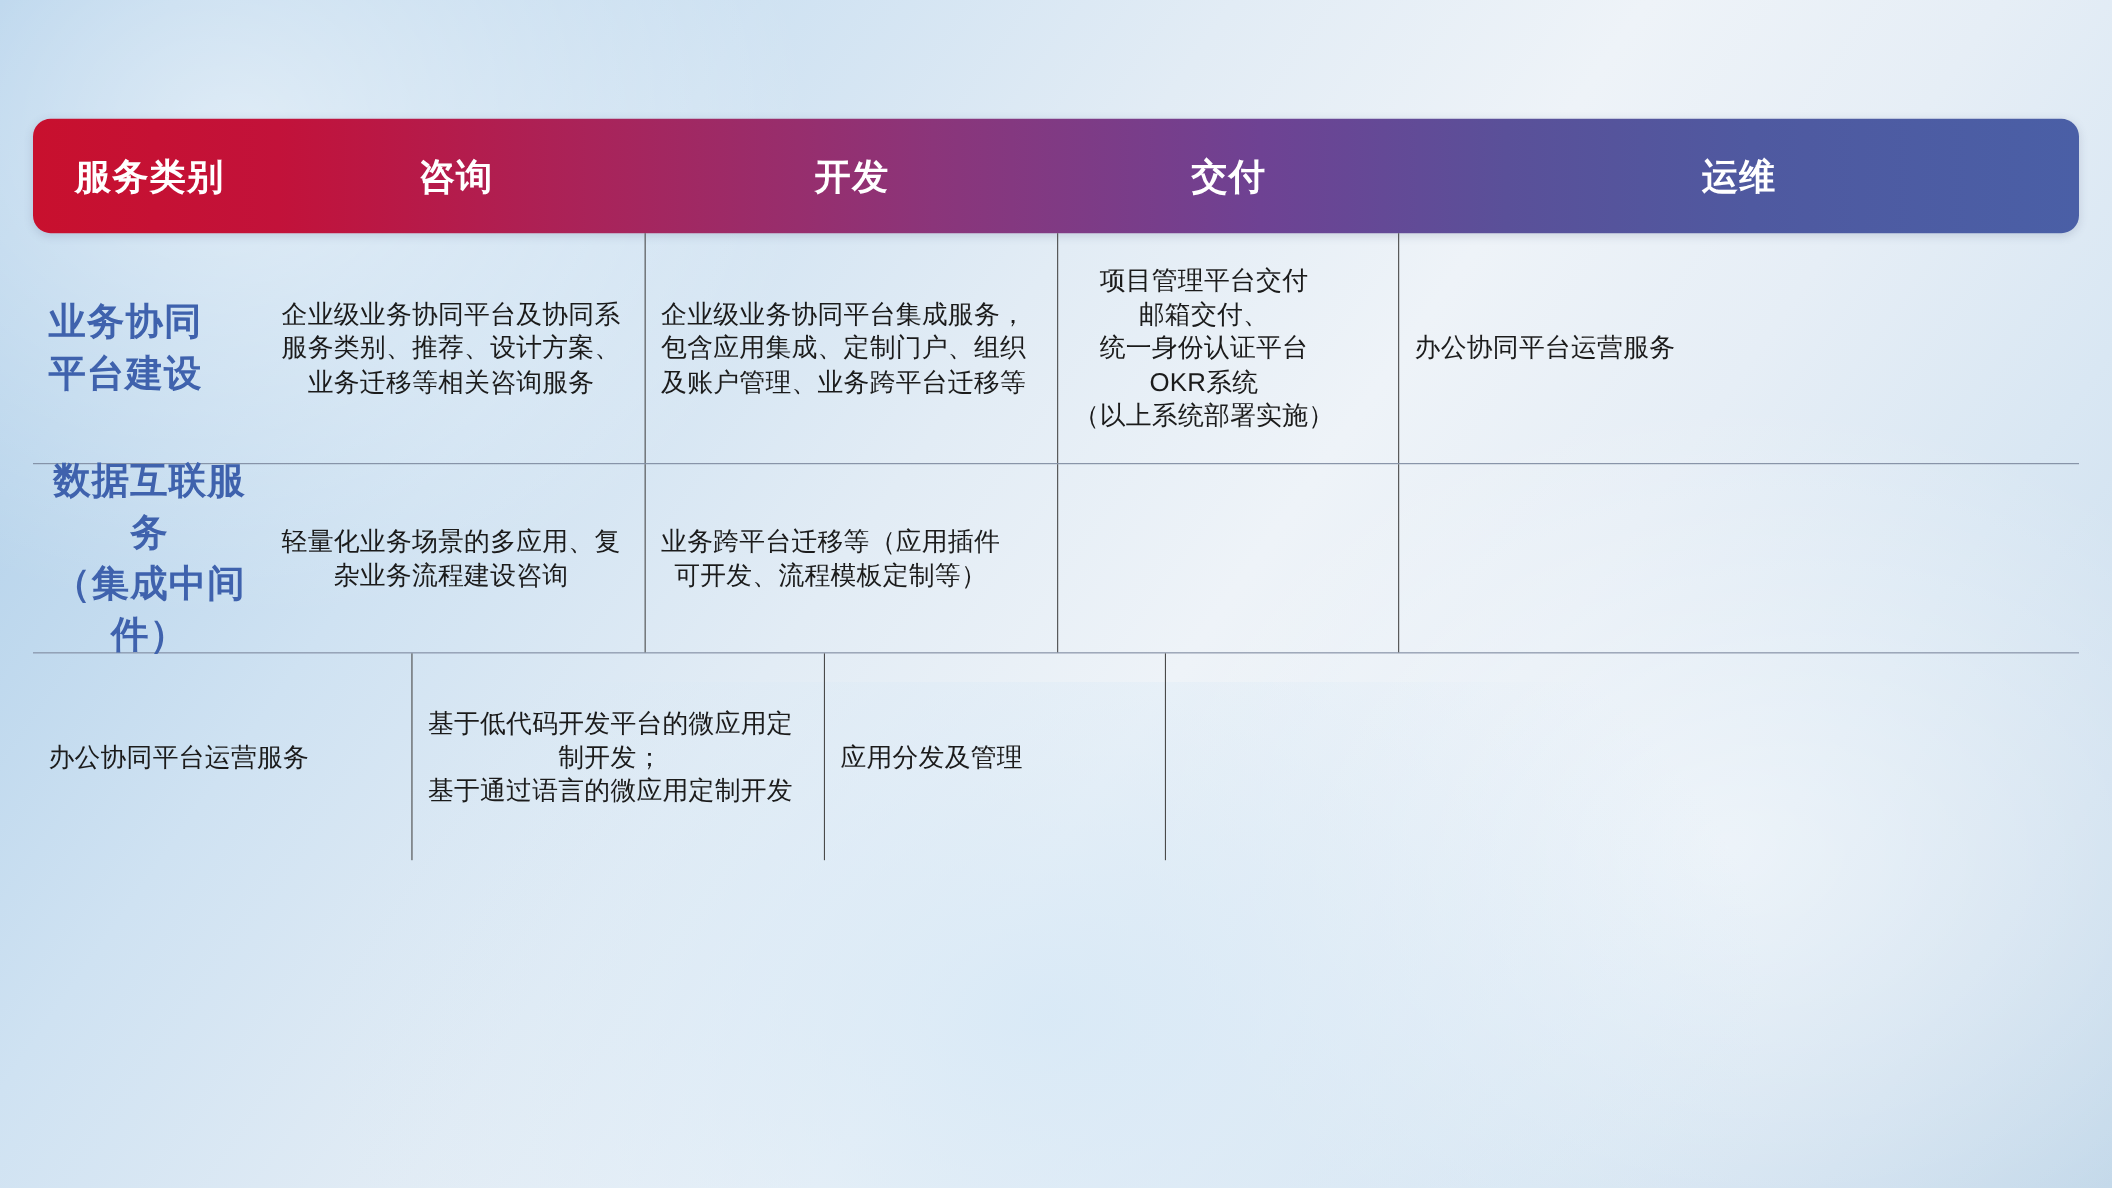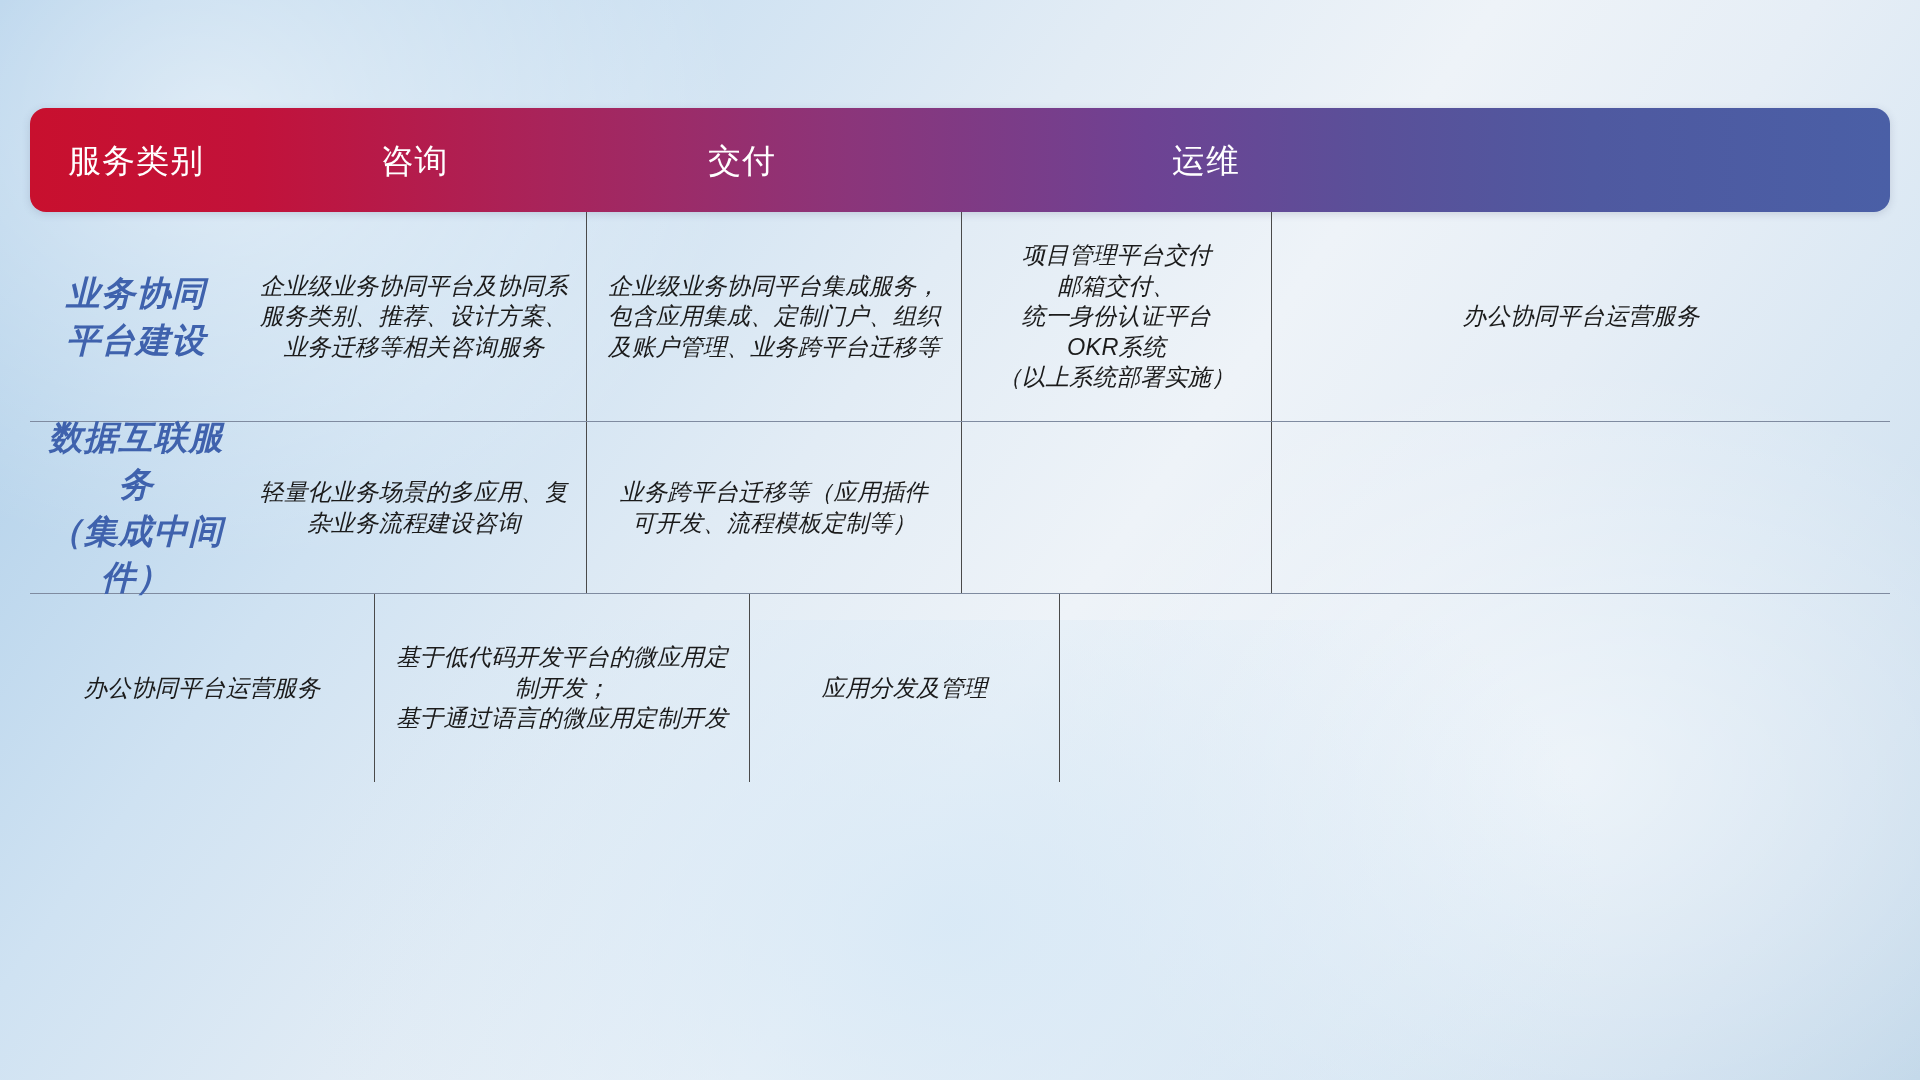--- a/index.html
+++ b/index.html
@@ -71,21 +71,21 @@
         #4f59a0 84%,
         #4a5fa6 100%);
     display: flex;
     align-items: center;
     box-shadow: 0 2px 9px rgba(60,70,110,0.18);
   }
 
   .th {
     color: #ffffff;
     font-size: 33px;
-    font-weight: normal;
+    font-weight: bold;
     text-align: center;
     letter-spacing: 1px;
     line-height: 1;
   }
 
   
   .c0 { width: 212px; }
   .c1 { width: 345px; }
   .c2 { width: 375px; }
   .c3 { width: 310px; }
@@ -104,29 +104,27 @@
   }
   .row:last-child { border-bottom: none; }
 
   .row-1 { height: 210px; }
   .row-2 { height: 172px; }
   .row-3 { height: 188px; }
 
   .cell {
     display: flex;
     align-items: center;
-    justify-content: center;
     padding: 16px 14px;
     text-align: center;
     color: #1b1b1b;
     font-size: 23.5px;
     line-height: 1.30;
     letter-spacing: 0.2px;
     position: relative;
-    font-style: italic;
   }
 
   .cell.cat {
     color: #3f62ad;
     font-weight: bold;
     font-size: 34px;
     line-height: 1.38;
     letter-spacing: 1px;
   }
 
@@ -140,20 +138,21 @@
 
 <div class="bg-bloom-a"></div>
 <div class="bg-bloom-b"></div>
 <div class="bg-bloom-c"></div>
 
 <div class="table-wrap">
 
   <div class="table-header">
     <div class="th c0">服务类别</div>
     <div class="th c1">咨询</div>
+    <div class="th c2">开发</div>
     <div class="th c3">交付</div>
     <div class="th c4">运维</div>
   </div>
 
   <div class="table-body">
 
     <div class="row row-1">
       <div class="cell cat c0">
         <span class="cell-text">业务协同
 平台建设</span>

